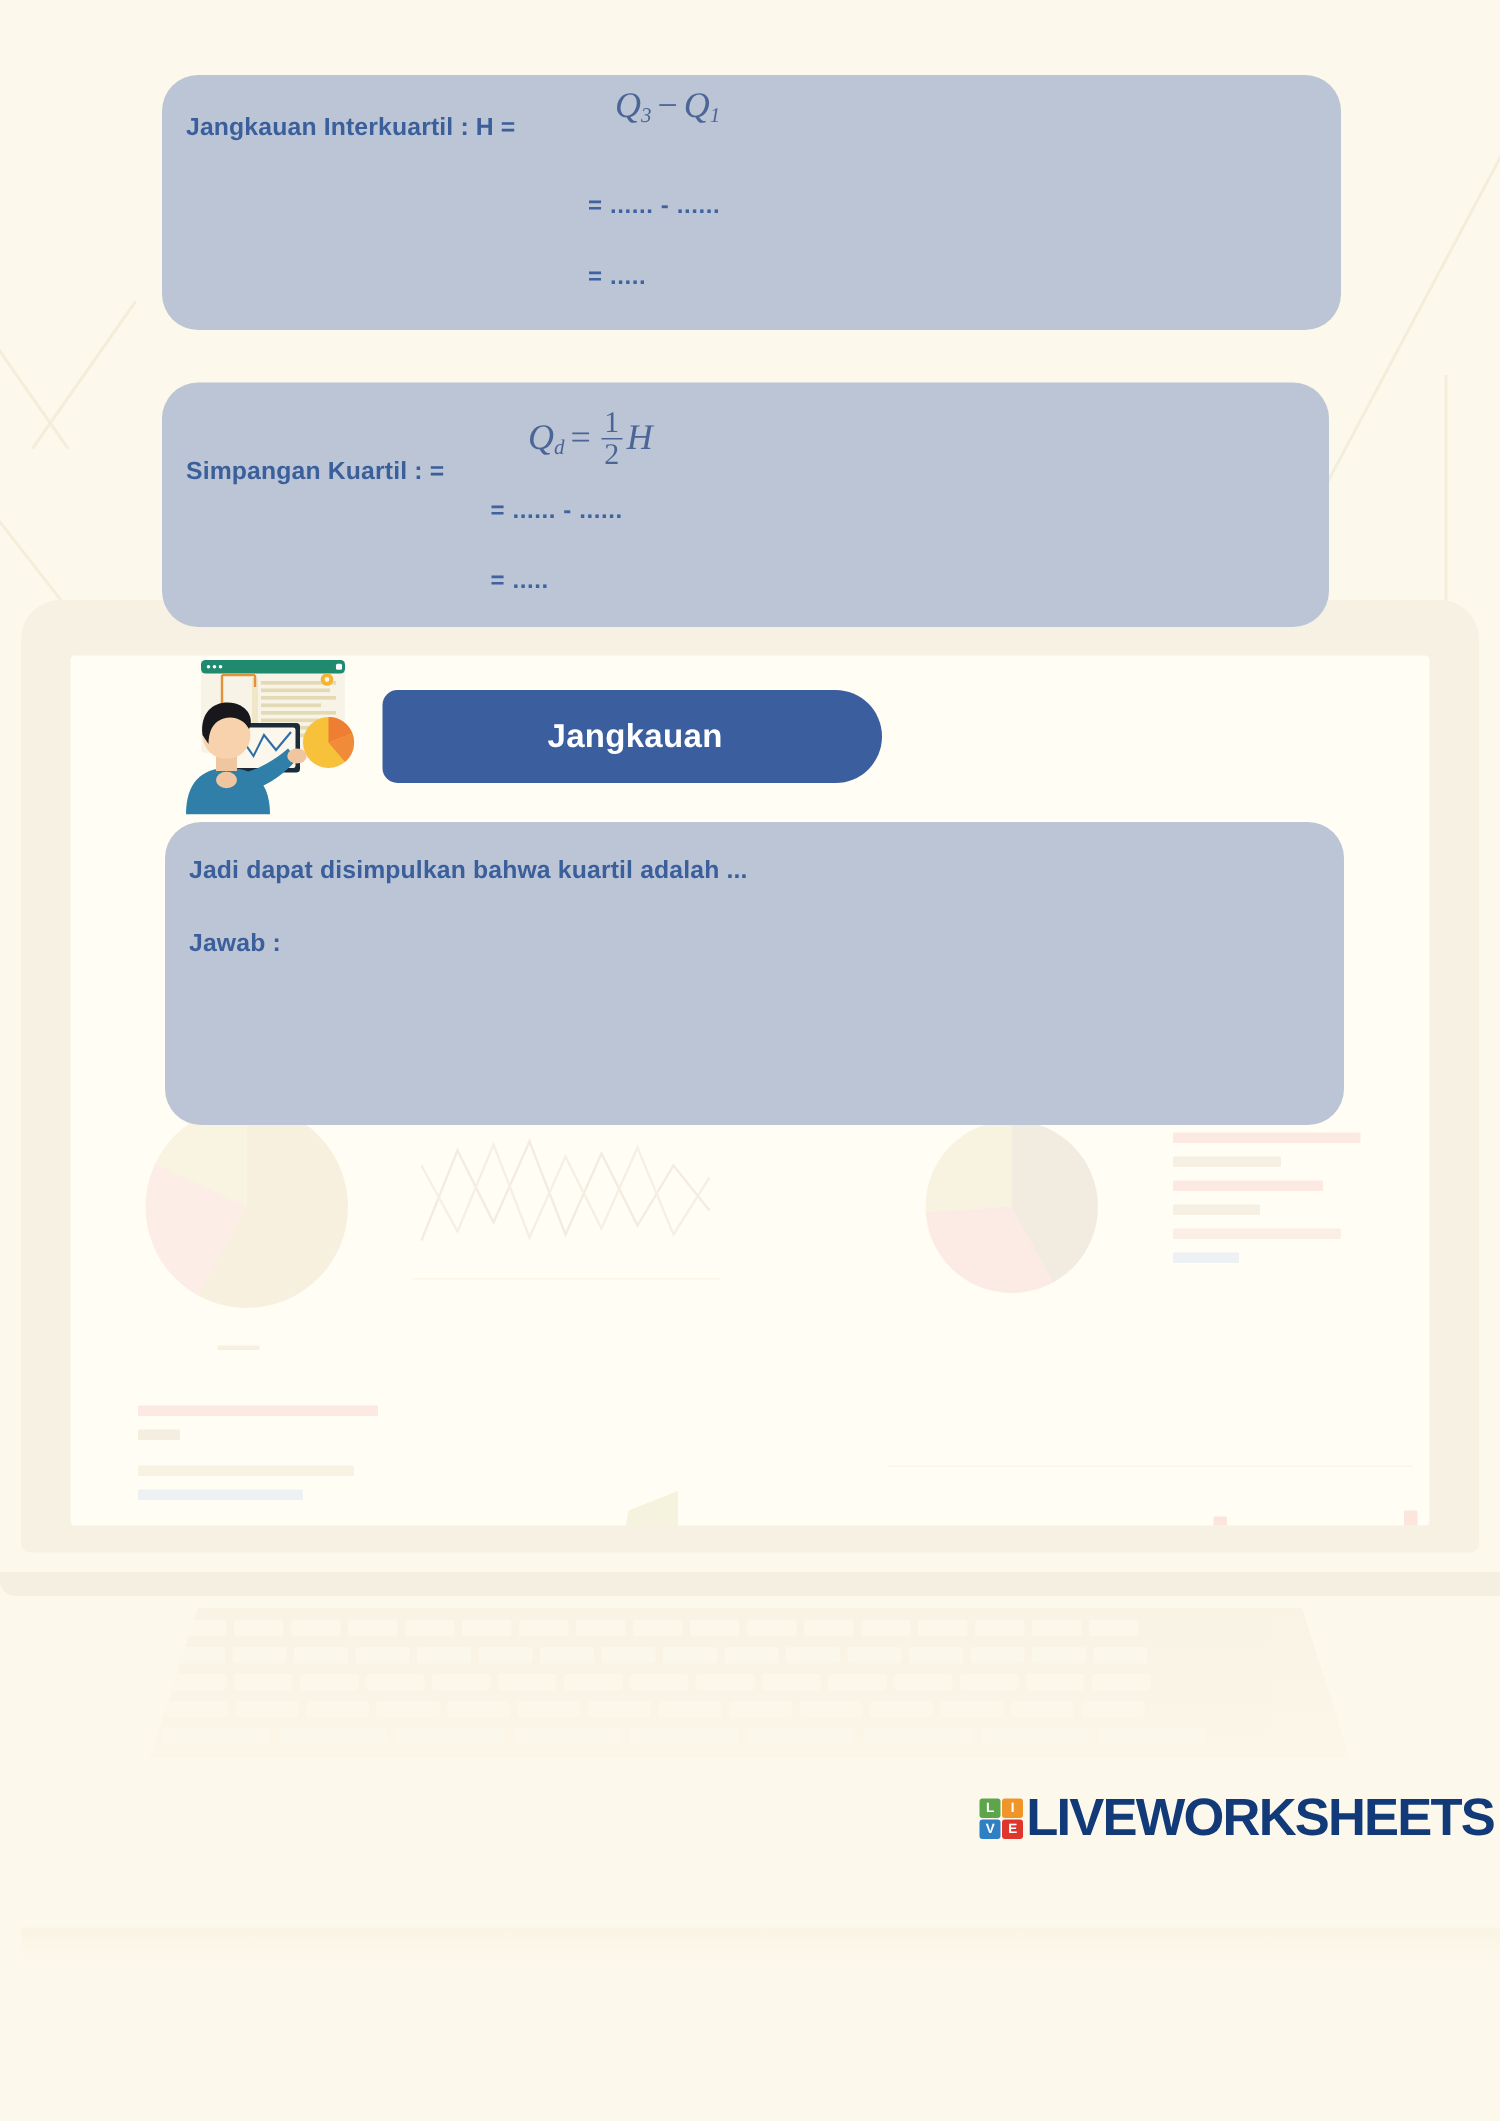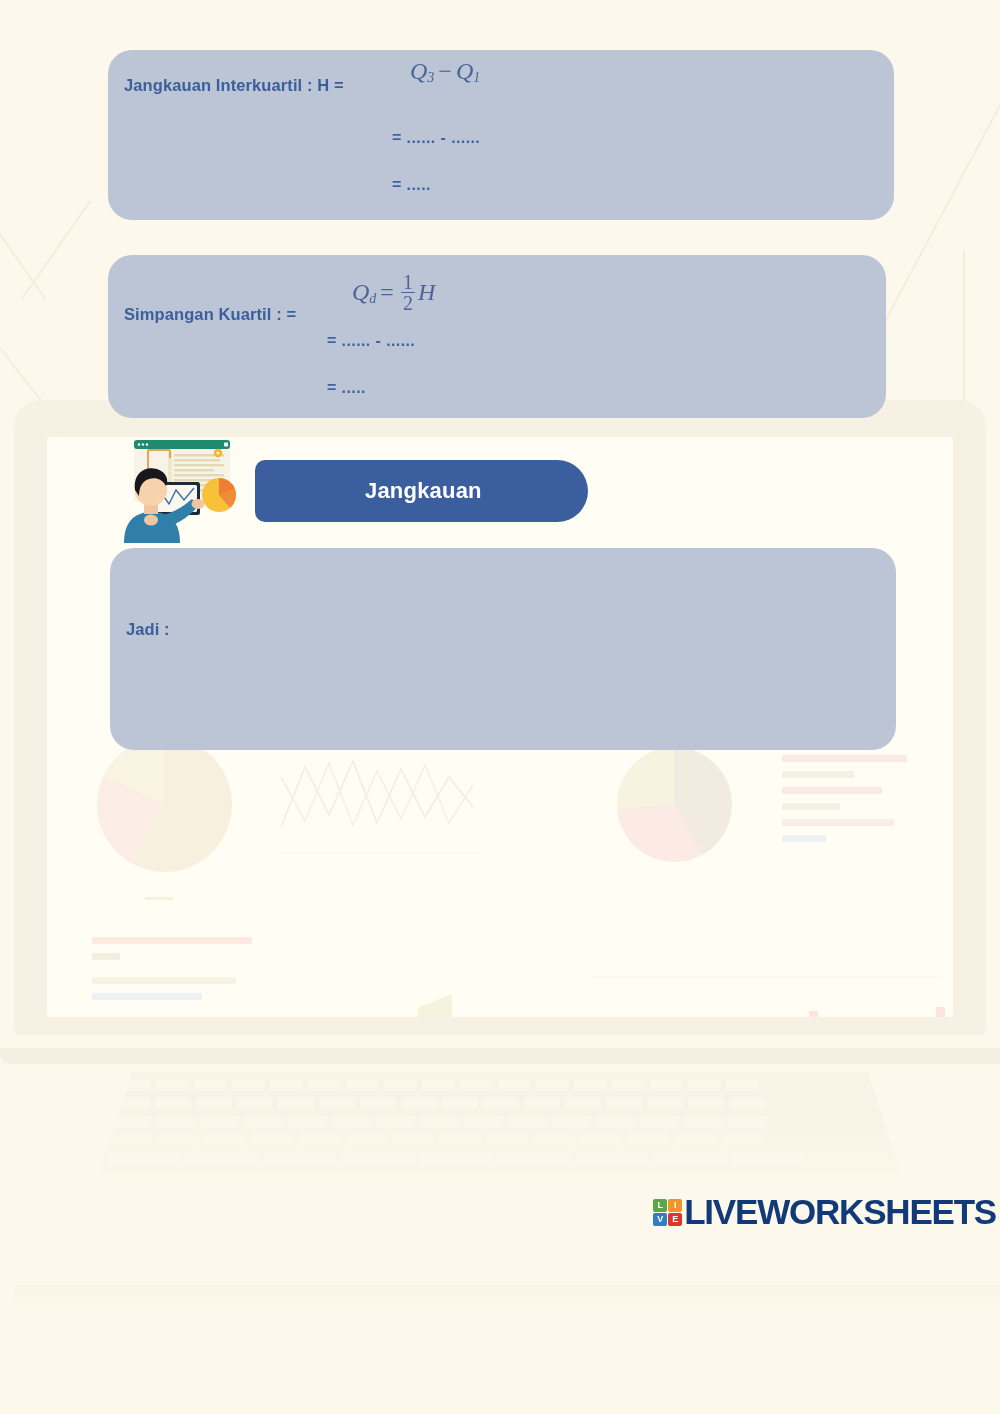--- a/index.html
+++ b/index.html
@@ -358,21 +358,22 @@
 
       <path d="M17 52 C15 34 28 28 39 31 C49 34 51 43 48 48 C44 40 34 38 27 43 C23 46 21 51 21 58 Z" fill="#17171c"></path>
 
       <ellipse cx="80" cy="66" rx="6.5" ry="5" fill="#f0c6a0"></ellipse>
       <ellipse cx="33" cy="82" rx="7" ry="5.5" fill="#f0c6a0"></ellipse>
     </svg>
   </div>
 
   <div class="panel" style="left:110px;top:548px;width:786px;height:202px;">
   </div>
-  <div class="panel-label" style="left:126px;top:620px;z-index:6;">Jadi :</div>
+  <div class="panel-label" style="left:126px;top:571px;z-index:6;">Jadi dapat disimpulkan bahwa kuartil adalah ...</div>
+  <div class="panel-label" style="left:126px;top:620px;z-index:6;">Jawab :</div>
   <div style="position:absolute;left:200px;top:614px;width:680px;height:118px;z-index:6;"></div>
 
   <div class="logo">
     <div class="logo-tiles">
       <span class="tile" style="background:#5ca54a;">L</span>
       <span class="tile" style="background:#f0952a;">I</span>
       <span class="tile" style="background:#2f7fc4;">V</span>
       <span class="tile" style="background:#e0352c;">E</span>
     </div>
     <span class="logo-word">LIVEWORKSHEETS</span>

